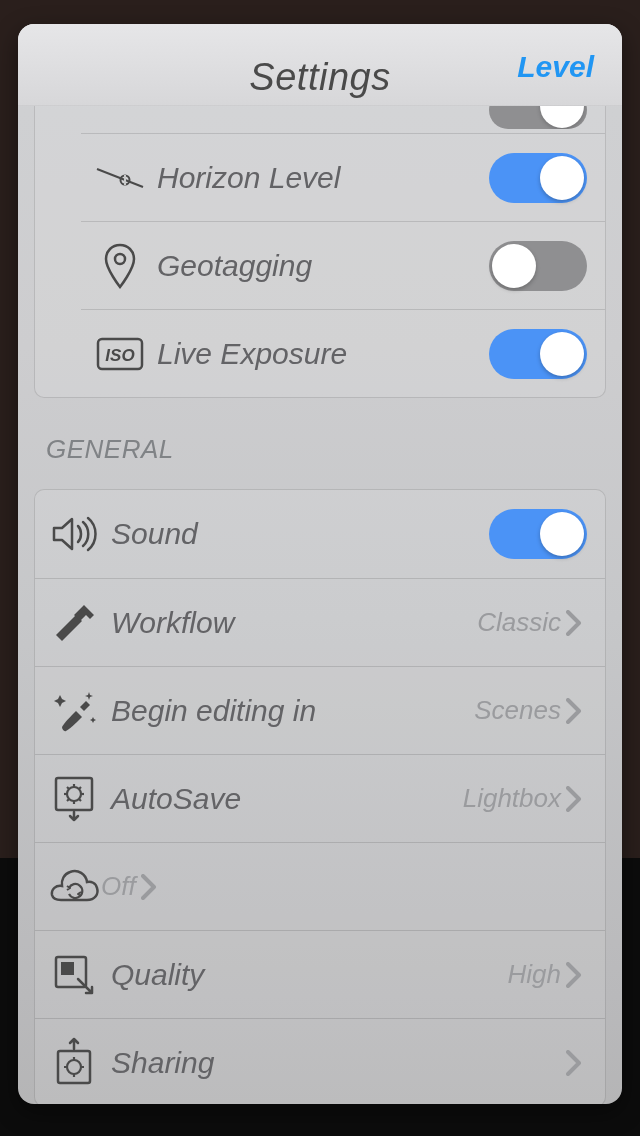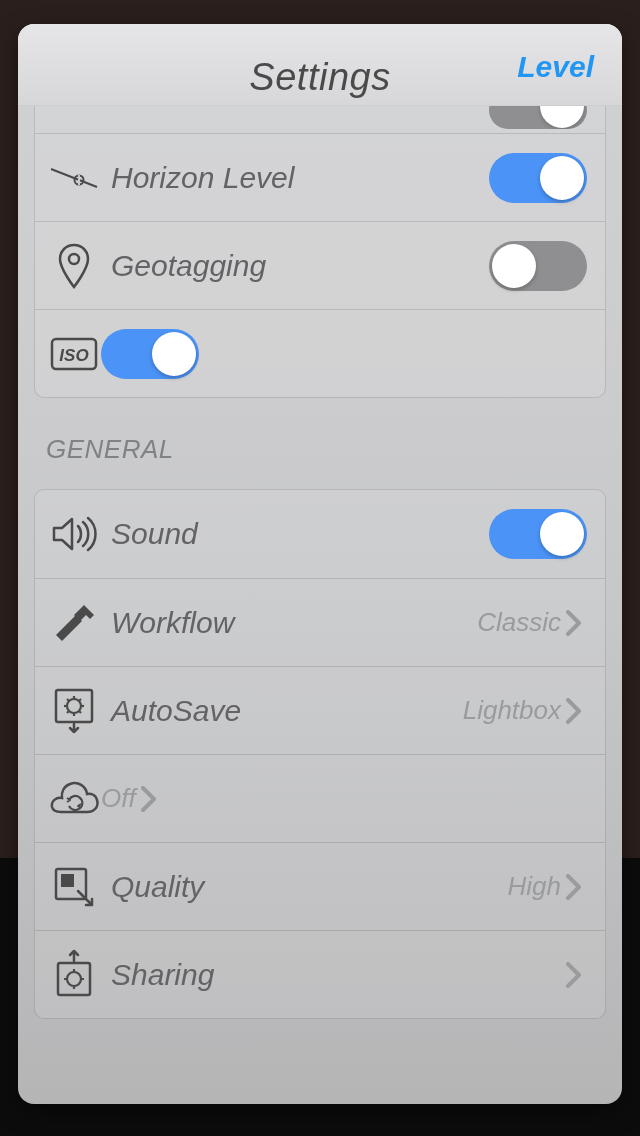--- a/index.html
+++ b/index.html
@@ -69,20 +69,21 @@
     border: 1px solid rgba(0,0,0,0.12);
     border-radius: 10px;
     overflow: hidden;
     background: rgba(255,255,255,0.10);
   }
 
   .group.first {
     margin-top: -24px; 
     border-top-left-radius: 0;
     border-top-right-radius: 0;
+    padding-left: 46px;
   }
 
   .section-header {
     margin: 36px 8px 24px 12px;
     font-size: 26px;
     color: #808386;
     font-weight: 500;
     letter-spacing: 0.5px;
   }
 
@@ -219,20 +220,21 @@
           </span>
       </div>
 
       <div class="row">
         <span class="icon">
           <svg width="50" height="40" viewBox="0 0 50 40">
             <rect x="3" y="5" width="44" height="30" rx="4" ry="4" fill="none" stroke="#4a4a4a" stroke-width="2.5"></rect>
             <text x="25" y="27" text-anchor="middle" font-size="17" font-style="italic" font-weight="600" fill="#4a4a4a" font-family="Helvetica,Arial">ISO</text>
           </svg>
         </span>
+        <span class="label">Live Exposure</span>
         <span class="toggle on">
             <span class="knob"></span>
           </span>
       </div>
 
     </div>
 
     <div class="section-header">GENERAL</div>
 
     <div class="group">
@@ -261,20 +263,38 @@
         </span>
         <span class="label">Workflow</span>
         <span class="value">Classic</span>
         <span class="chevron">
           <svg width="16" height="26" viewBox="0 0 16 26">
               <path d="M2 2 L13 13 L2 24" fill="none" stroke="#9a9b9e" stroke-width="4" stroke-linecap="round" stroke-linejoin="round"></path>
             </svg>
         </span>
       </div>
 
+      <div class="row">
+        <span class="icon">
+          <svg width="48" height="44" viewBox="0 0 48 44">
+            <path d="M12 38 C14 34 20 28 26 22 L32 28 C26 34 20 40 16 42 C14 43 12 40 12 38 Z" fill="#4a4a4a"></path>
+            <path d="M30 18 L36 12 L40 16 L34 22 Z" fill="#4a4a4a"></path>
+            <path d="M8 10 L10 6 L12 10 L16 12 L12 14 L10 18 L8 14 L4 12 Z" fill="#4a4a4a"></path>
+            <path d="M38 6 L39 3 L40 6 L43 7 L40 8 L39 11 L38 8 L35 7 Z" fill="#4a4a4a"></path>
+            <path d="M42 30 L43 28 L44 30 L46 31 L44 32 L43 34 L42 32 L40 31 Z" fill="#4a4a4a"></path>
+          </svg>
+        </span>
+        <span class="label">Begin editing in</span>
+        <span class="value">Scenes</span>
+        <span class="chevron">
+          <svg width="16" height="26" viewBox="0 0 16 26">
+              <path d="M2 2 L13 13 L2 24" fill="none" stroke="#9a9b9e" stroke-width="4" stroke-linecap="round" stroke-linejoin="round"></path>
+            </svg>
+        </span>
+      </div>
 
       <div class="row">
         <span class="icon">
           <svg width="48" height="50" viewBox="0 0 48 50">
             <rect x="6" y="4" width="36" height="32" rx="2" fill="none" stroke="#4a4a4a" stroke-width="2.5"></rect>
             <circle cx="24" cy="20" r="7" fill="none" stroke="#4a4a4a" stroke-width="2.2"></circle>
             <g stroke="#4a4a4a" stroke-width="2.2">
               <line x1="24" y1="10" x2="24" y2="13"></line>
               <line x1="24" y1="27" x2="24" y2="30"></line>
               <line x1="14" y1="20" x2="17" y2="20"></line>

